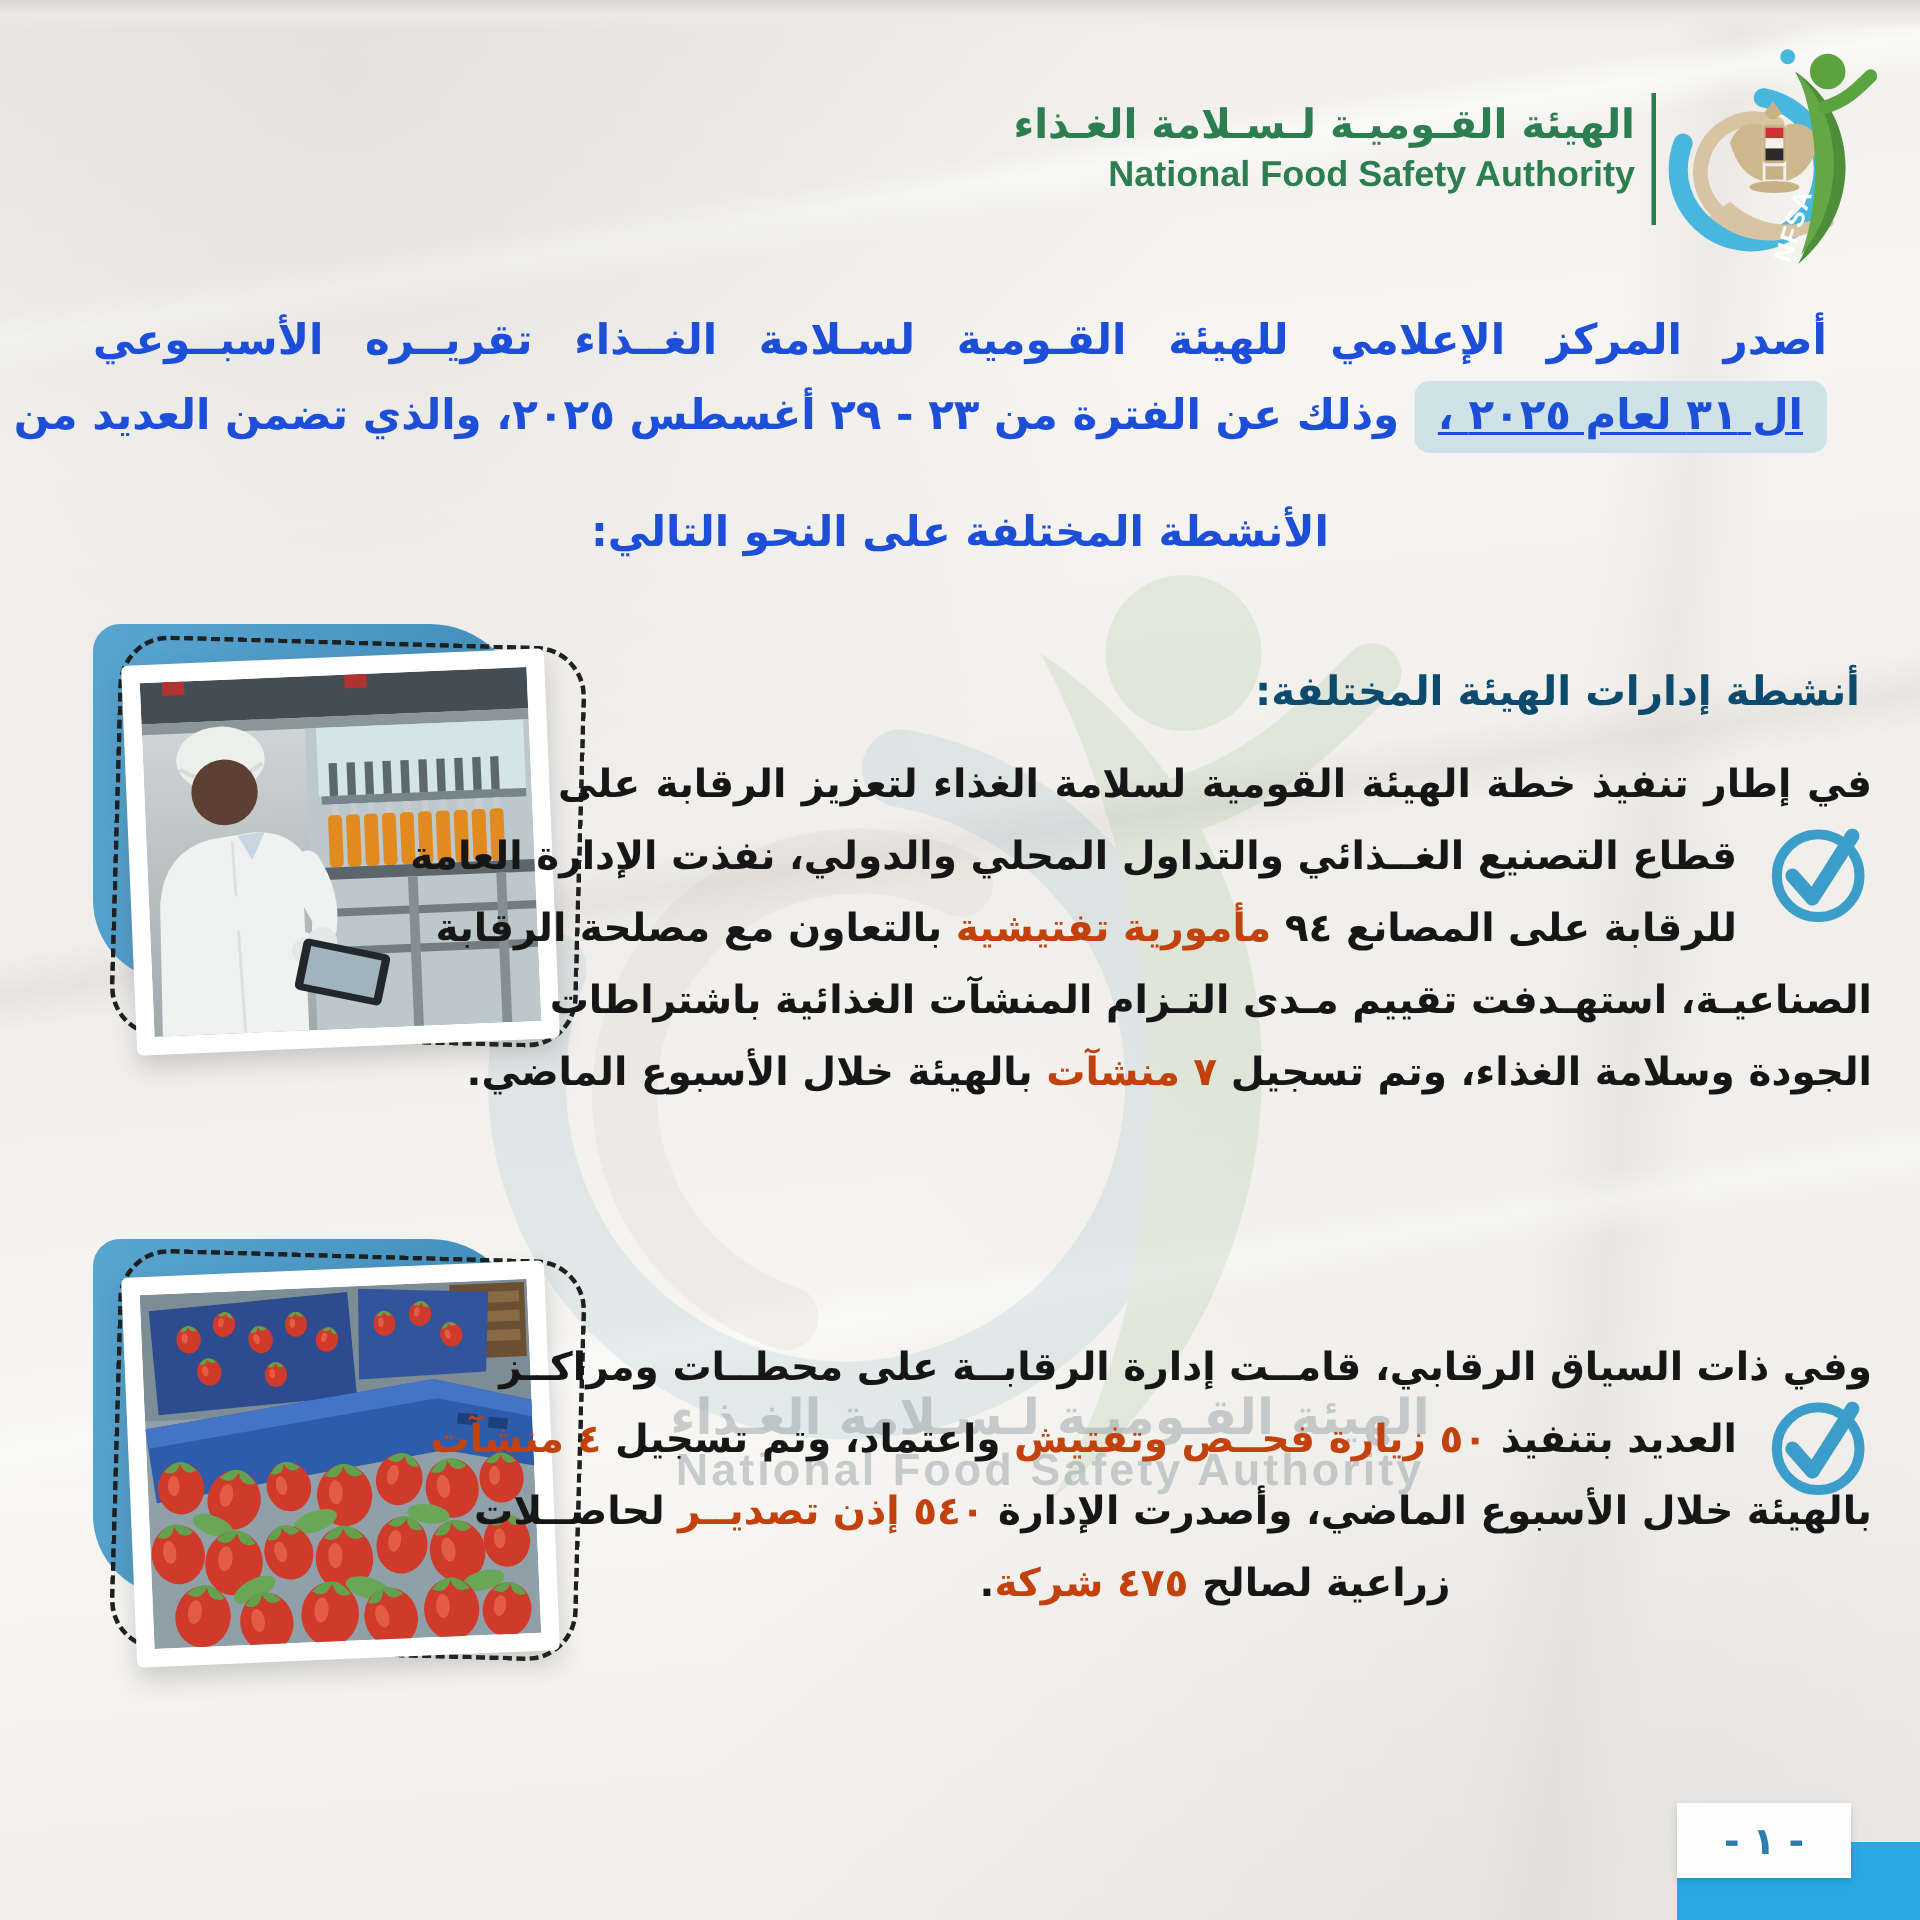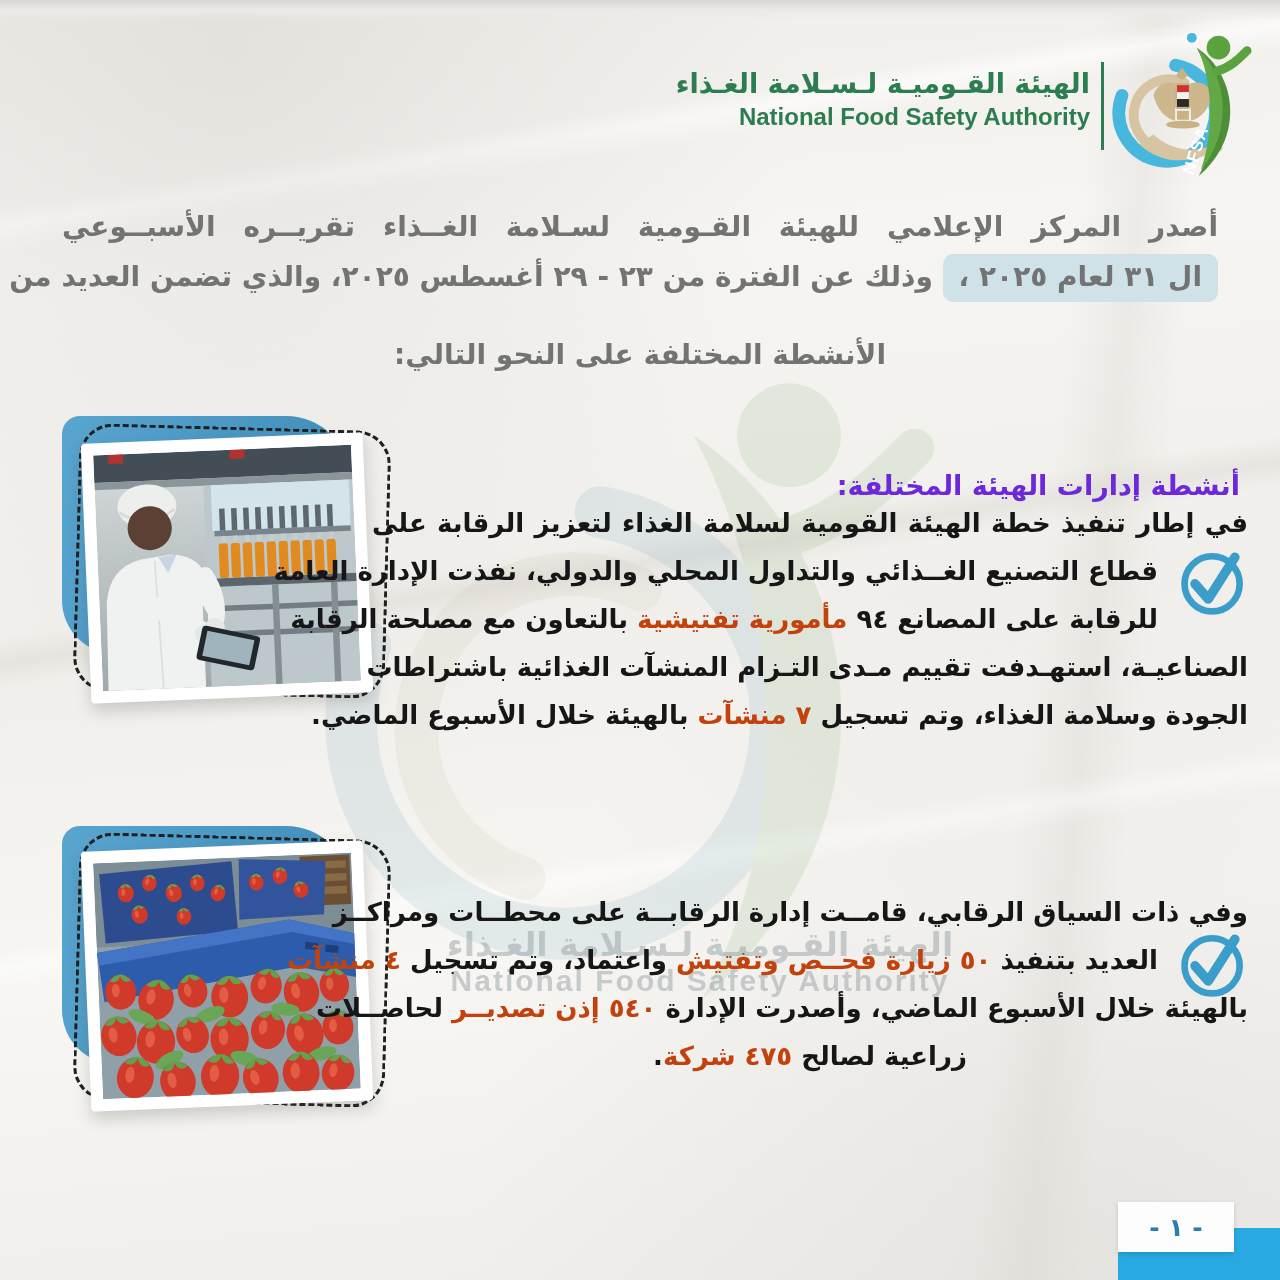--- a/index.html
+++ b/index.html
@@ -16,33 +16,33 @@
   }
   .page{ position:relative; width:1280px; height:1080px; }
 
   
   .brand-ar{ position:absolute; top:68px; right:190px; font-size:27px; font-weight:bold; color:#2c7d4f; letter-spacing:.5px; }
   .brand-en{ position:absolute; top:103px; right:190px; font-size:24px; font-weight:bold; color:#2c7d4f; direction:ltr; font-family:"Liberation Sans","DejaVu Sans",sans-serif; }
   .brand-sep{ position:absolute; top:62px; right:176px; width:3px; height:88px; background:#2c7d4f; }
   .brand-logo{ position:absolute; top:26px; right:26px; width:148px; height:164px; }
 
   
-  .intro{ position:absolute; top:204px; left:62px; width:1156px; color:#737373; font-weight:bold; font-size:28px; }
+  .intro{ position:absolute; top:204px; left:62px; width:1156px; color:#1d4ed8; font-weight:bold; font-size:28px; }
   .iline{ height:50px; line-height:46px; text-align:justify; text-align-last:justify; white-space:nowrap; }
   .iline.ctr{ text-align:center; text-align-last:center;margin-top:28px; }
-  .hl{ background:#cfe2e8; border-radius:10px; padding:6px 16px 9px; }
+  .hl{ background:#cfe2e8; border-radius:10px; padding:6px 16px 9px;text-decoration:underline; }
 
   
   .wm-logo{ position:absolute; left:295px; top:340px; width:650px; height:730px; opacity:.10; }
   .wm-text{ position:absolute; left:375px; top:925px; width:650px; text-align:center; opacity:.45; color:#8e999e; font-weight:bold; }
   .wm-ar{ font-size:33px; letter-spacing:1px; }
   .wm-en{ font-size:30px; letter-spacing:2px; direction:ltr; font-family:"Liberation Sans","DejaVu Sans",sans-serif; }
 
   
-  .sec-head{ position:absolute; top:470px; right:40px; font-size:27px; font-weight:bold; color:#6d28d9; }
+  .sec-head{ position:absolute; top:446px; right:40px; font-size:27px; font-weight:bold; color:#0c4a6e; }
 
   
   .shape-blue{ position:absolute; left:62px; width:288px; height:238px;
     background:linear-gradient(105deg,#58a5d0,#3f8ab8);
     border-radius:18px 64px 22px 54px; }
   .dash-frame{ position:absolute; left:76px; width:312px; height:268px;
     border:3.5px dashed #202020; border-radius:34px; transform:rotate(1.6deg); }
   .photo{ position:absolute; left:86px; width:282px; height:260px;
     background:#fff; border:12px solid #fff; border-radius:4px;
     box-shadow:0 8px 16px rgba(60,60,60,.22); transform:rotate(-2.4deg); }

